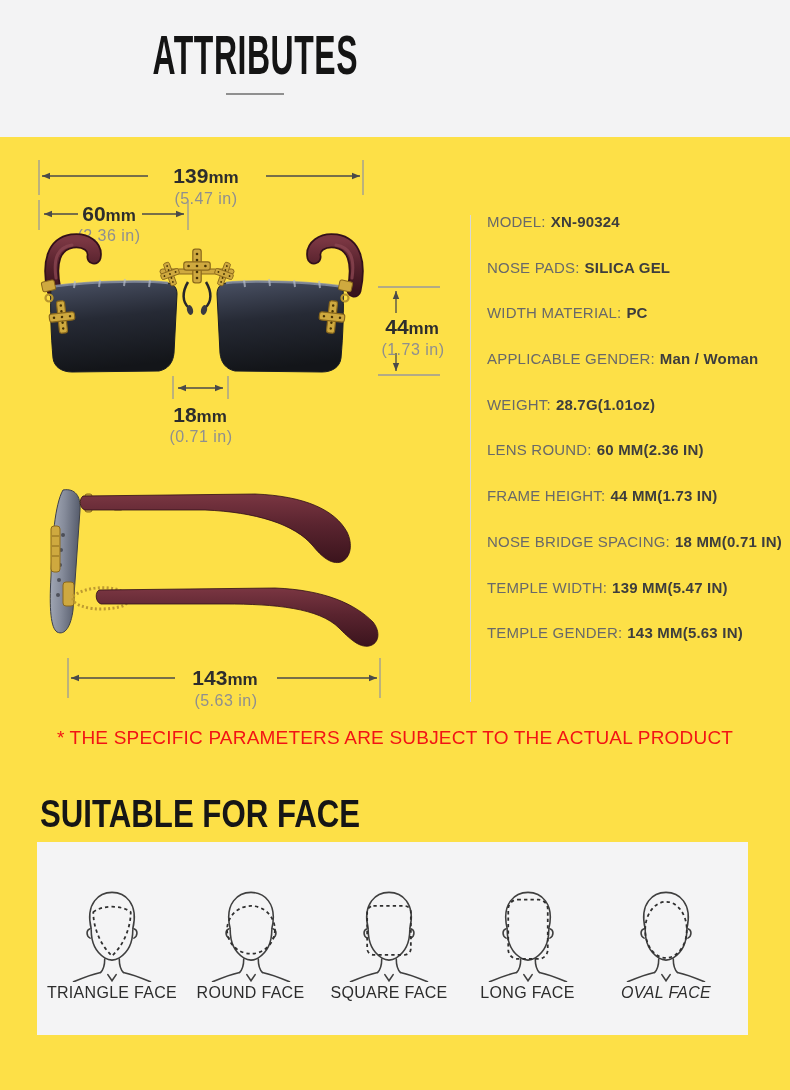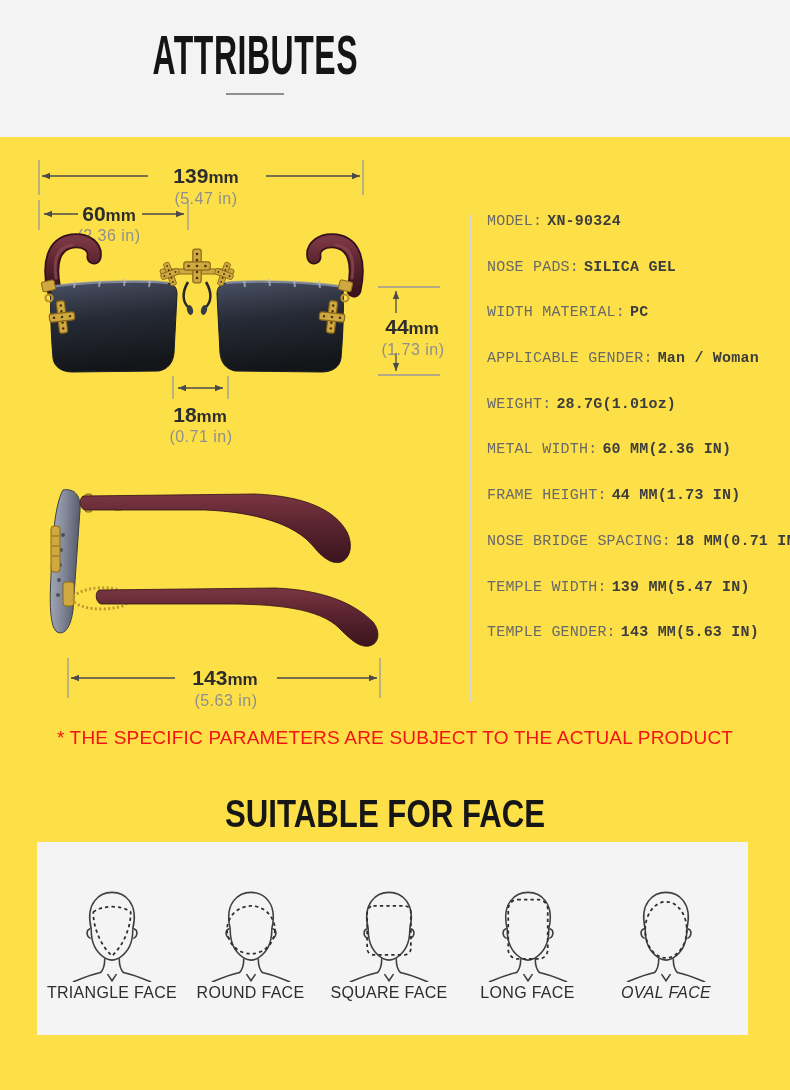--- a/index.html
+++ b/index.html
@@ -8,28 +8,28 @@
     background:#fde047;
     font-family:"Liberation Sans","DejaVu Sans",sans-serif;
   }
   .band-top{position:absolute;left:0;top:0;width:790px;height:137px;background:#f3f3f4;}
   .faces-panel{position:absolute;left:37px;top:842px;width:711px;height:193px;background:#f4f4f5;
     display:flex;justify-content:space-between;padding:0;box-sizing:border-box;}
   .page-title-wrap{position:absolute;left:5px;top:22px;width:500px;text-align:center;}
   .page-title{display:inline-block;font-size:56px;font-weight:bold;color:#141414;
     transform:scaleX(0.57);transform-origin:center;white-space:nowrap;letter-spacing:1px;}
   .title-underline{position:absolute;left:226px;top:93px;width:58px;height:2px;background:#8f8f8f;}
-  .section-title-wrap{position:absolute;left:0;top:792px;width:770px;text-align:center;}
+  .section-title-wrap{position:absolute;left:0;top:792px;width:770px;}
   .section-title{display:inline-block;font-size:39px;font-weight:bold;color:#161616;
     transform:scaleX(0.8);transform-origin:center;white-space:nowrap;}
   .disclaimer{position:absolute;left:0;top:727px;width:790px;text-align:center;
     font-size:19px;color:#f21414;letter-spacing:0.2px;}
   .divider-v{position:absolute;left:470px;top:215px;width:1px;height:487px;background:#d8d8d8;}
   .spec-list{position:absolute;left:487px;top:199px;width:300px;}
-  .spec-row{height:45.7px;line-height:45.7px;white-space:nowrap;font-size:15px;letter-spacing:0.2px;font-family:Liberation Mono, monospace;}
+  .spec-row{height:45.7px;line-height:45.7px;white-space:nowrap;font-size:15px;letter-spacing:0.2px;}
   .spec-label{color:#696969;}
   .spec-value{color:#3d3d3d;font-weight:bold;margin-left:5px;}
   .front-svg{position:absolute;left:20px;top:150px;}
   .side-svg{position:absolute;left:25px;top:480px;}
   .face-fig{width:126px;display:flex;flex-direction:column;align-items:center;padding-top:44px;box-sizing:border-box;}
   .face-fig:first-child{margin-left:12px;}
   .face-fig:last-child{margin-right:19px;font-style:italic;}
   .face-label{margin-top:2px;font-size:16px;color:#2c2c2c;letter-spacing:0.3px;white-space:nowrap;}
   
   .dimNum{font-family:"Liberation Sans","DejaVu Sans",sans-serif;font-weight:bold;font-size:21px;fill:#2d2d2d;}
@@ -228,21 +228,21 @@
     </g>
   </svg>
 
   <div class="divider-v"></div>
   <div class="spec-list">
     <div class="spec-row"><span class="spec-label">MODEL:</span><span class="spec-value">XN-90324</span></div>
     <div class="spec-row"><span class="spec-label">NOSE PADS:</span><span class="spec-value">SILICA GEL</span></div>
     <div class="spec-row"><span class="spec-label">WIDTH MATERIAL:</span><span class="spec-value">PC</span></div>
     <div class="spec-row"><span class="spec-label">APPLICABLE GENDER:</span><span class="spec-value">Man / Woman</span></div>
     <div class="spec-row"><span class="spec-label">WEIGHT:</span><span class="spec-value">28.7G(1.01oz)</span></div>
-    <div class="spec-row"><span class="spec-label">METAL WIDTH:</span><span class="spec-value">60 MM(2.36 IN)</span></div>
+    <div class="spec-row"><span class="spec-label">LENS ROUND:</span><span class="spec-value">60 MM(2.36 IN)</span></div>
     <div class="spec-row"><span class="spec-label">FRAME HEIGHT:</span><span class="spec-value">44 MM(1.73 IN)</span></div>
     <div class="spec-row"><span class="spec-label">NOSE BRIDGE SPACING:</span><span class="spec-value">18 MM(0.71 IN)</span></div>
     <div class="spec-row"><span class="spec-label">TEMPLE WIDTH:</span><span class="spec-value">139 MM(5.47 IN)</span></div>
     <div class="spec-row"><span class="spec-label">TEMPLE GENDER:</span><span class="spec-value">143 MM(5.63 IN)</span></div>
   </div>
 
   <div class="disclaimer">* THE SPECIFIC PARAMETERS ARE SUBJECT TO THE ACTUAL PRODUCT</div>
 
   <div class="section-title-wrap">
     <span class="section-title">SUITABLE FOR FACE</span>

